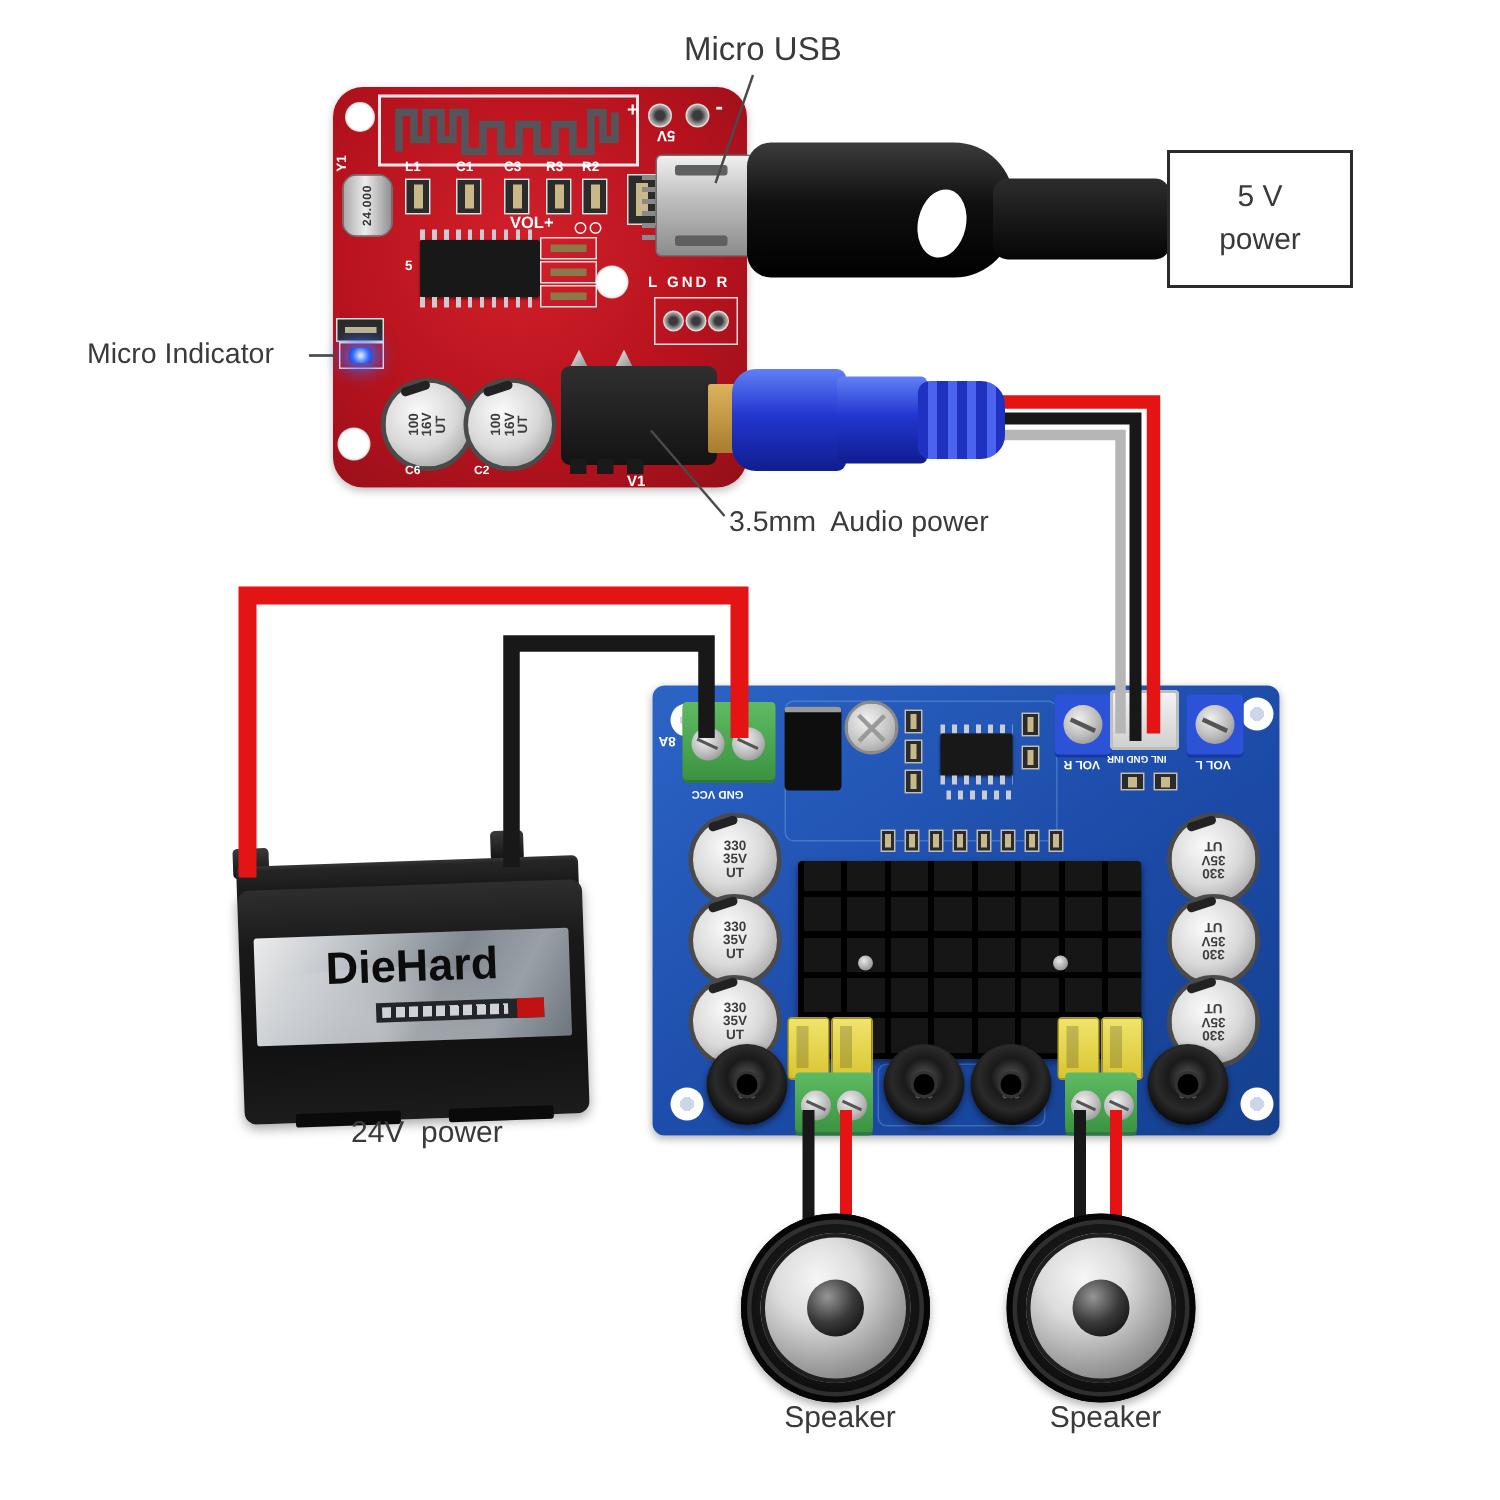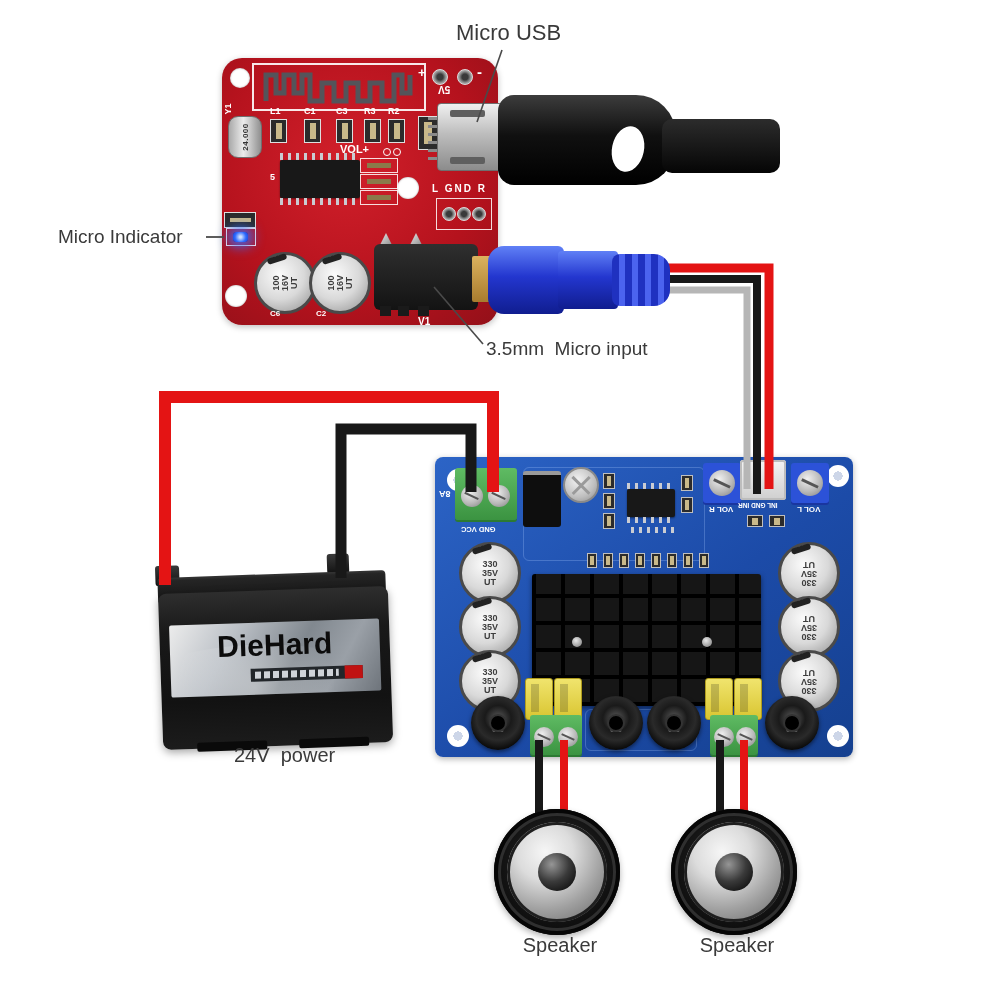--- a/index.html
+++ b/index.html
@@ -226,20 +226,24 @@
     <div data-name="jack-pin" style="position:absolute;left:196px;top:248px;width:11px;height:10px;background:#1a1a1a;"></div>
     <span class="silk" data-name="jack-ref-label" style="left:196px;top:258px;font-size:10px;">V1</span>
   </div>
 
   <div class="usb-pins" data-name="usb-connector-pins" style="left:428px;top:112px;width:9px;height:48px;"></div>
   <div class="usb-conn" data-name="micro-usb-connector" style="left:437px;top:103px;width:64px;height:66px;"></div>
   <div class="overmold" data-name="usb-cable-overmold" style="left:498px;top:95px;width:178px;height:90px;"></div>
   <div class="cablehole" data-name="usb-cable-hole" style="left:612px;top:126px;width:32px;height:46px;"></div>
   <div class="flatcable" data-name="usb-flat-cable" style="left:662px;top:119px;width:118px;height:54px;"></div>
 
+  <div class="powerbox" data-name="power-source-5v-box">
+    <div class="pre" data-name="power-5v-line1">5 V</div>
+    <div data-name="power-5v-line2">power</div>
+  </div>
 
   <div class="amp-board" data-name="amplifier-board">
     <div class="amphole" data-name="mounting-hole" style="left:12px;top:12px;"></div>
     <div class="amphole" data-name="mounting-hole" style="left:392px;top:8px;"></div>
     <div class="amphole" data-name="mounting-hole" style="left:12px;top:268px;"></div>
     <div class="amphole" data-name="mounting-hole" style="left:392px;top:268px;"></div>
 
     <div class="trace" data-name="pcb-trace" style="left:88px;top:10px;width:180px;height:92px;"></div>
     <div class="trace" data-name="pcb-trace" style="left:150px;top:252px;width:110px;height:40px;"></div>
 
@@ -395,18 +399,18 @@
   </div>
 
   <svg id="annot-layer" class="layer" width="1000" height="1000" viewBox="0 0 1000 1000">
     <line data-name="leader-line-micro-usb" x1="502" y1="50" x2="477" y2="122" stroke="#4a4a4a" stroke-width="1.6"></line>
     <line data-name="leader-line-power-indicator" x1="206" y1="237" x2="224" y2="237" stroke="#4a4a4a" stroke-width="1.8"></line>
     <line data-name="leader-line-audio-input" x1="434" y1="287" x2="483" y2="344" stroke="#4a4a4a" stroke-width="1.6"></line>
   </svg>
 
   <div class="label big" data-name="micro-usb-label" style="left:456px;top:20px;">Micro USB</div>
   <div class="label" data-name="power-indicator-label" style="left:58px;top:226px;font-size:19px;">Micro Indicator</div>
-  <div class="label pre" data-name="audio-input-label" style="left:486px;top:338px;font-size:19px;">3.5mm  Micro input</div>
+  <div class="label pre" data-name="audio-input-label" style="left:486px;top:338px;font-size:19px;">3.5mm  Audio power</div>
   <div class="label pre" data-name="battery-power-label" style="left:234px;top:744px;">24V  power</div>
   <div class="label" data-name="speaker-left-label" style="left:504px;top:934px;width:112px;text-align:center;">Speaker</div>
   <div class="label" data-name="speaker-right-label" style="left:681px;top:934px;width:112px;text-align:center;">Speaker</div>
 
 </div>
 
 </body></html>

